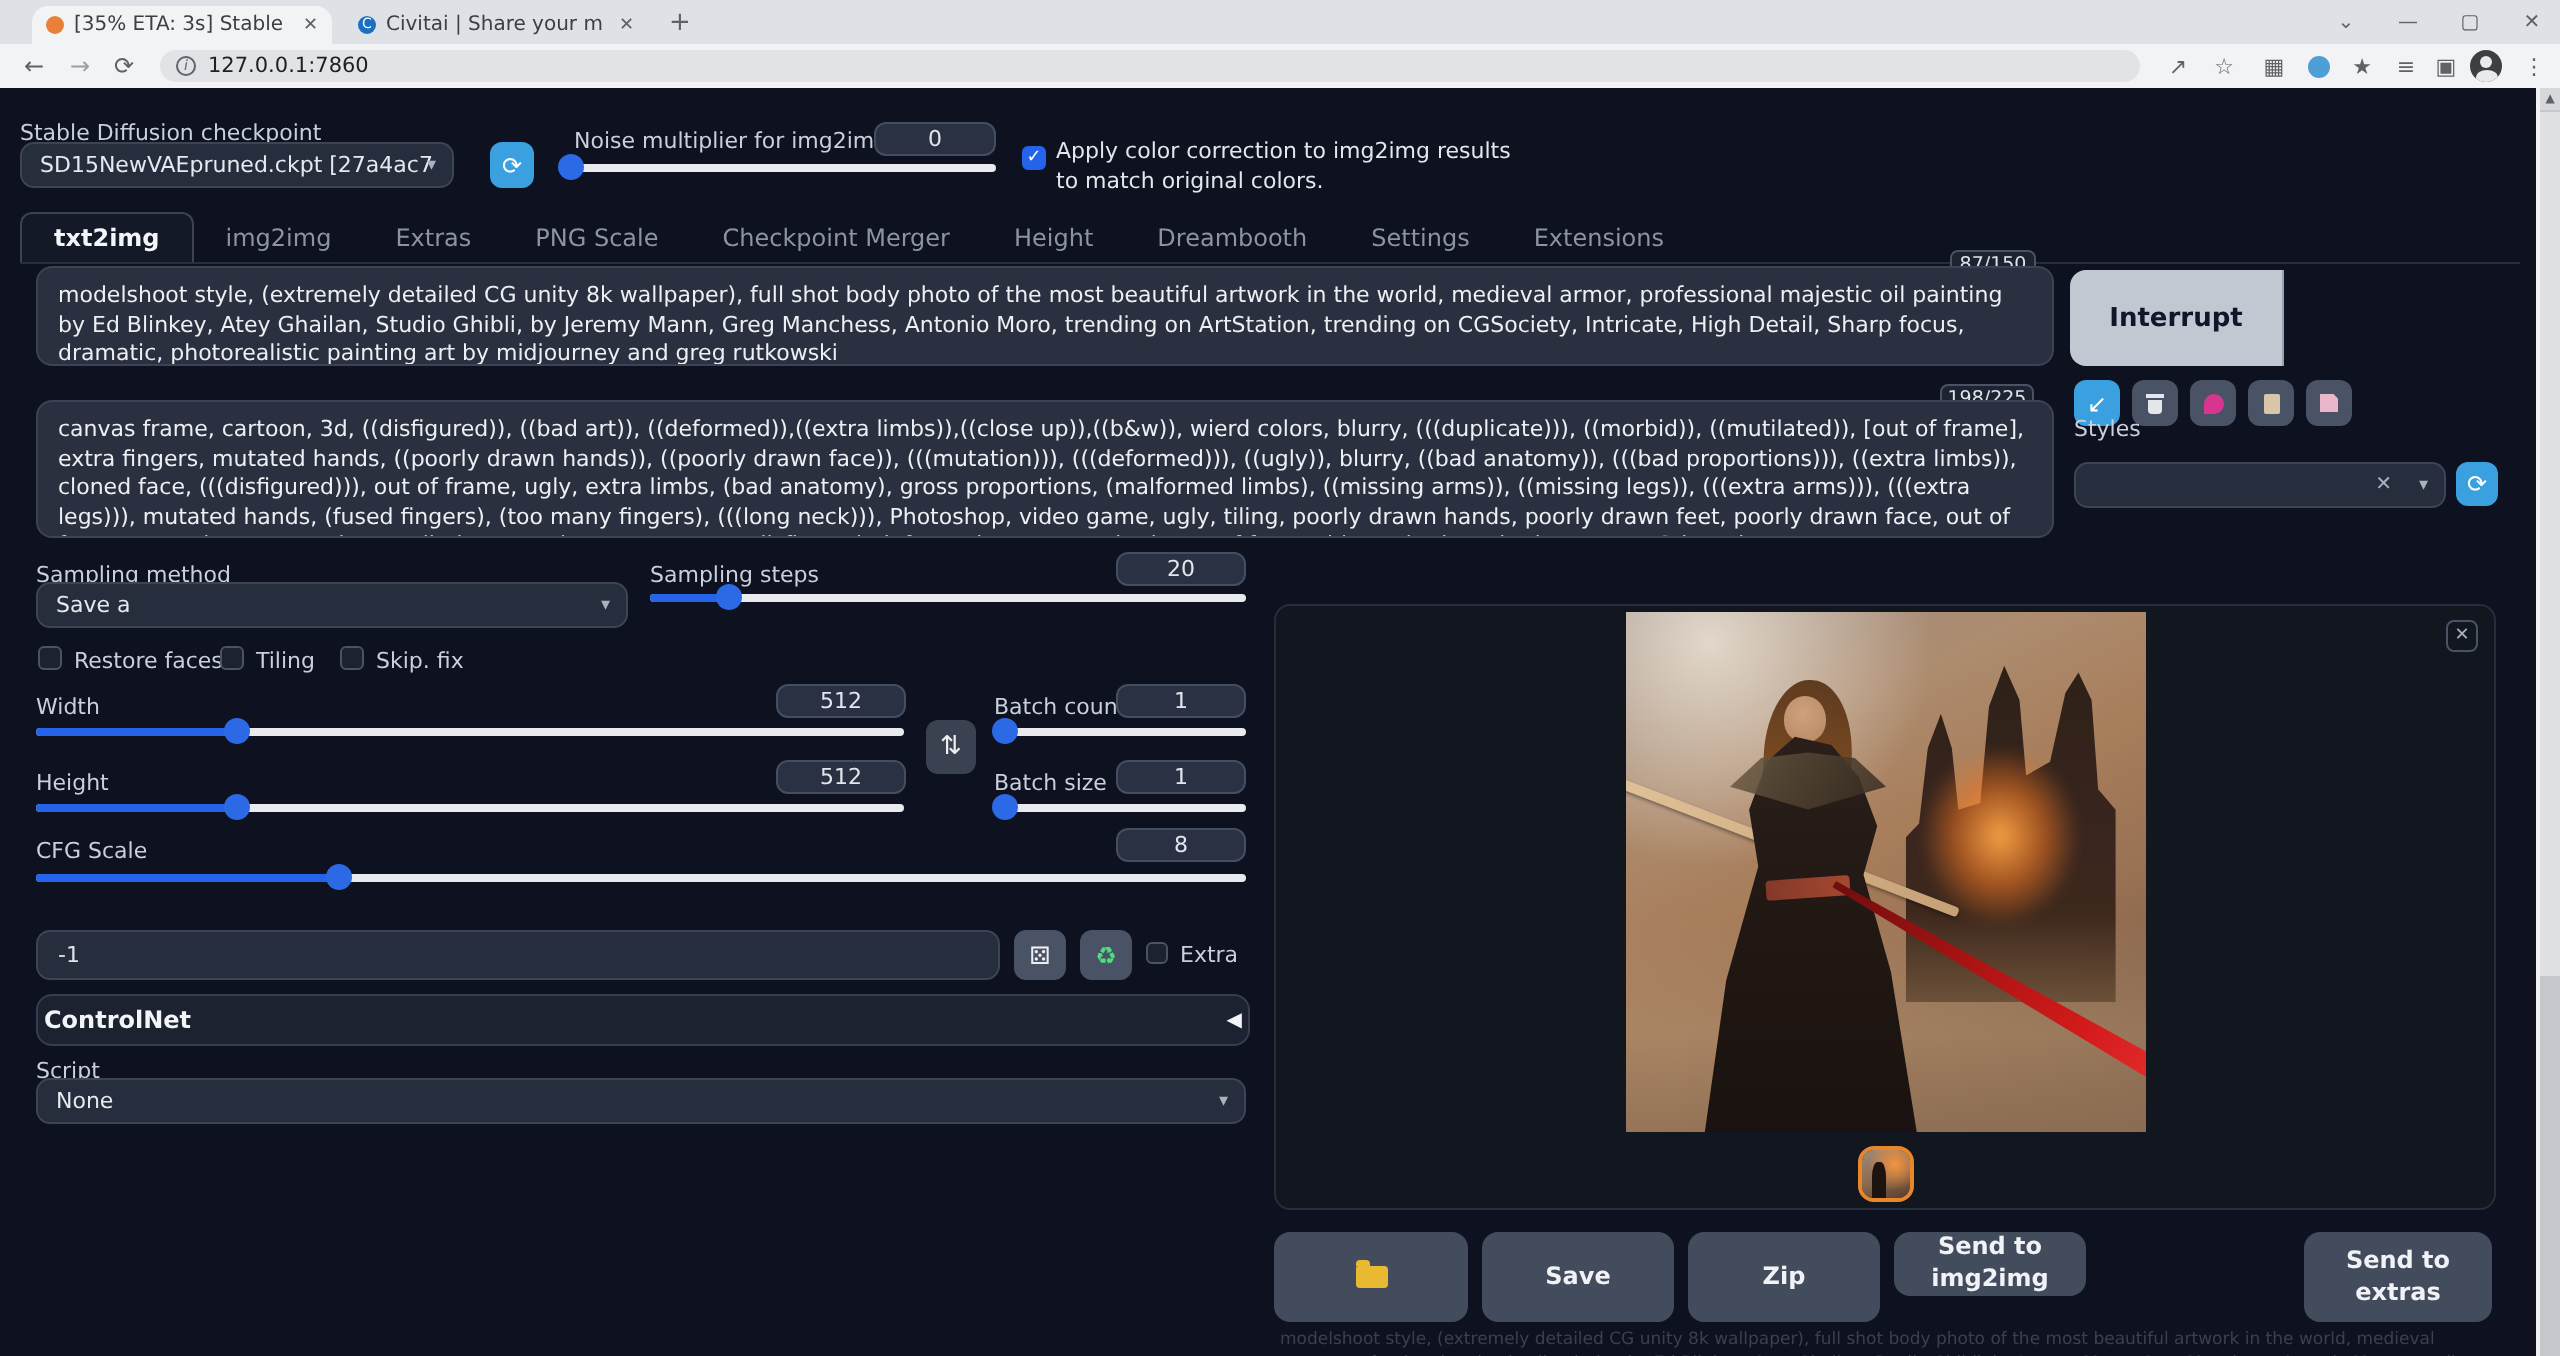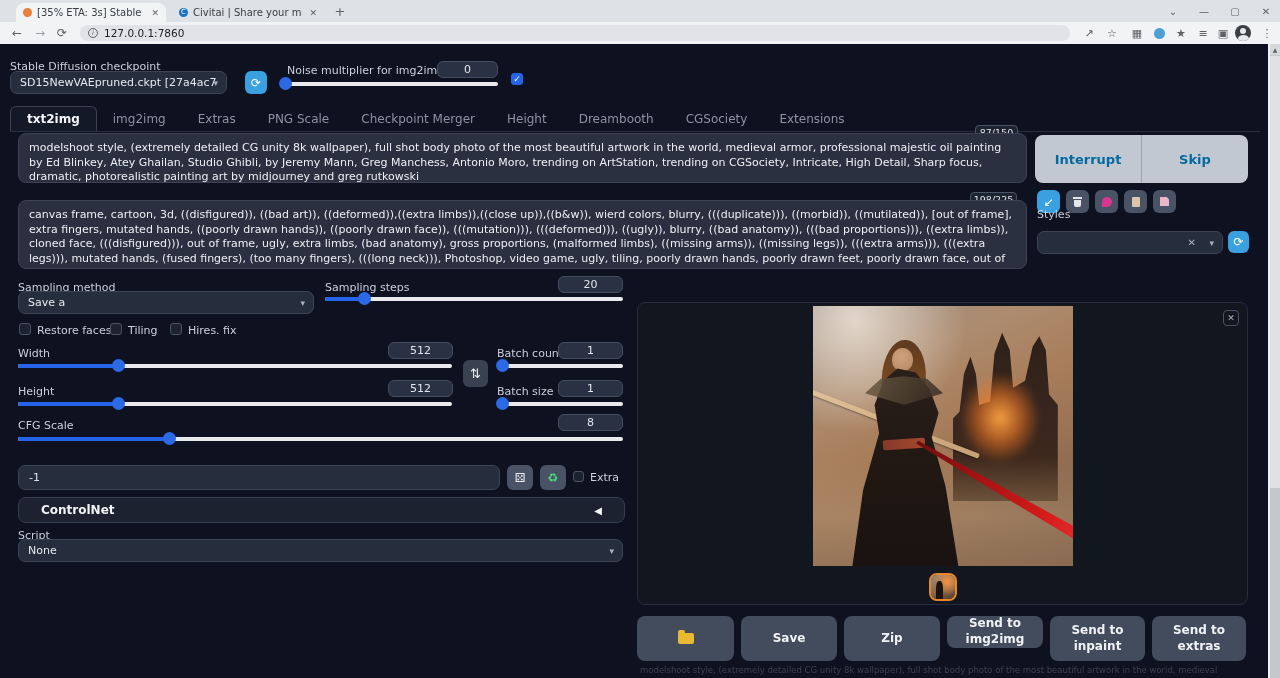--- a/index.html
+++ b/index.html
@@ -37,23 +37,23 @@
   .slider .knob { position:absolute; top:0; width:13px; height:13px; border-radius:50%; background:#2b6ae4; margin-left:-6px; }
   .iconbtn { position:absolute; background:#4a5365; border-radius:6px; display:flex; align-items:center; justify-content:center; color:#eceef2; font-size:12px; }
   .iconbtn.blue { background:#3aa0e0; color:#fff; }
   .cb { position:absolute; width:12px; height:12px; background:#1c2230; border:1px solid #4a5365; border-radius:3px; }
   .cb.checked { background:#2563eb; border-color:#2563eb; color:#fff; font-size:9px; line-height:11px; text-align:center; }
   .tabnav { position:absolute; left:10px; top:62px; width:1250px; height:26px; border-bottom:1px solid #272e3d; display:flex; align-items:flex-end; }
   .atab { font-size:12px; color:#8b93a5; padding:5px 16px; }
   .atab.active { color:#f3f5f8; font-weight:bold; background:#141927; border:1px solid #3a4254; border-bottom:none; border-radius:6px 6px 0 0; }
   .promptbox { position:absolute; background:#2a3040; border:1px solid #3b4354; border-radius:8px; padding:7px 10px; font-size:11px; line-height:1.32; color:#edeff3; overflow:hidden; }
   .counter { position:absolute; background:#1d2330; border:1px solid #4a5365; border-radius:4px; font-size:9.5px; color:#dfe3ea; text-align:center; line-height:14px; }
-  .btn-light { position:absolute; background:#c2c8d2; color:#0369a1; font-weight:bold; font-size:13px; display:flex; align-items:center; justify-content:center; }
+  .btn-light { position:absolute; background:#c2c8d2; color:#0f172a; font-weight:bold; font-size:13px; display:flex; align-items:center; justify-content:center; }
   .btn-dark { position:absolute; background:#434c5c; color:#f0f2f6; font-size:12px; font-weight:600; border-radius:8px; display:flex; align-items:center; justify-content:center; text-align:center; line-height:1.3; }
-  .accordion { position:absolute; background:#1c2230; border:1px solid #353e50; border-radius:8px; display:flex; align-items:center; justify-content:space-between; padding:0 22px; font-size:12px; font-weight:bold; color:#f2f4f8; }
+  .accordion { position:absolute; background:#1c2230; border:1px solid #353e50; border-radius:8px; display:flex; align-items:center; justify-content:space-between; padding:0 3px; font-size:12px; font-weight:bold; color:#f2f4f8; }
   .seedinput { position:absolute; background:#262d3c; border:1px solid #3c4456; border-radius:7px; font-size:11px; color:#dfe3ea; display:flex; align-items:center; padding:0 10px; }
   .cblabel { position:absolute; font-size:11px; color:#c9cfdb; }
 
   
   .pbar { position:absolute; background:#414a59; border-radius:3px; overflow:hidden; }
   .pfill { height:100%; background:#2b6be4; display:flex; align-items:center; justify-content:flex-end; padding-right:7px; color:#fff; font-size:10px; font-weight:bold; white-space:nowrap; }
   .gallery { position:absolute; background:#12161f; border:1px solid #262e3d; border-radius:8px; }
   .gclose { position:absolute; right:8px; top:7px; width:16px; height:16px; border:1px solid #4a5365; border-radius:4px; color:#aab2c0; font-size:9px; display:flex; align-items:center; justify-content:center; }
   .thumb { position:absolute; width:28px; height:28px; border:2px solid #e8862c; border-radius:8px; overflow:hidden; background:#40302a; }
   .infotext { position:absolute; font-size:8.5px; line-height:1.4; color:rgba(175,185,200,0.28); overflow:hidden; }
@@ -167,38 +167,38 @@
     <div class="iconbtn blue" style="left:245px; top:27px; width:22px; height:23px;">⟳</div>
 
     <div class="lbl" style="left:287px; top:20px;">Noise multiplier for img2img</div>
     <div class="num" style="left:437px; top:17px; width:61px; height:17px; line-height:16px;">0</div>
     <div class="slider" style="left:281px; top:33px; width:217px;">
       <div class="track"></div>
       <div class="fill" style="width:2%;"></div>
       <div class="knob" style="left:2%;"></div>
     </div>
     <div class="cb checked" style="left:511px; top:29px;">✓</div>
+    <div class="lbl" style="left:528px; top:25px; width:238px; white-space:normal; line-height:1.35; color:#e3e6ec;">Apply color correction to img2img results to match original colors.</div>
 
     <div class="tabnav">
       <div class="atab active">txt2img</div>
       <div class="atab">img2img</div>
       <div class="atab">Extras</div>
       <div class="atab">PNG Scale</div>
       <div class="atab">Checkpoint Merger</div>
       <div class="atab">Height</div>
       <div class="atab">Dreambooth</div>
-      <div class="atab">CGSociety</div>
+      <div class="atab">Settings</div>
       <div class="atab">Extensions</div>
     </div>
 
     <div class="counter" style="left:975px; top:81px; width:43px; height:15px;">87/150</div>
     <div class="promptbox" style="left:18px; top:89px; width:1009px; height:50px;">modelshoot style, (extremely detailed CG unity 8k wallpaper), full shot body photo of the most beautiful artwork in the world, medieval armor, professional majestic oil painting by Ed Blinkey, Atey Ghailan, Studio Ghibli, by Jeremy Mann, Greg Manchess, Antonio Moro, trending on ArtStation, trending on CGSociety, Intricate, High Detail, Sharp focus, dramatic, photorealistic painting art by midjourney and greg rutkowski</div>
 
     <div class="btn-light" style="left:1035px; top:91px; width:107px; height:48px; border-radius:8px 0 0 8px; border-right:1px solid #9ba2ad;">Interrupt</div>
-    <div class="btn-light" style="left:1142px; top:91px; width:106px; height:48px; border-radius:0 8px 8px 0;">Skip</div>
 
     <div class="counter" style="left:970px; top:148px; width:47px; height:15px;">198/225</div>
     <div class="promptbox" style="left:18px; top:156px; width:1009px; height:69px;">canvas frame, cartoon, 3d, ((disfigured)), ((bad art)), ((deformed)),((extra limbs)),((close up)),((b&amp;w)), wierd colors, blurry, (((duplicate))), ((morbid)), ((mutilated)), [out of frame], extra fingers, mutated hands, ((poorly drawn hands)), ((poorly drawn face)), (((mutation))), (((deformed))), ((ugly)), blurry, ((bad anatomy)), (((bad proportions))), ((extra limbs)), cloned face, (((disfigured))), out of frame, ugly, extra limbs, (bad anatomy), gross proportions, (malformed limbs), ((missing arms)), ((missing legs)), (((extra arms))), (((extra legs))), mutated hands, (fused fingers), (too many fingers), (((long neck))), Photoshop, video game, ugly, tiling, poorly drawn hands, poorly drawn feet, poorly drawn face, out of frame, mutation, mutated, extra limbs, extra legs, extra arms, disfigured, deformed, cross-eye, body out of frame, blurry, bad art, bad anatomy, 3d render</div>
 
     <div class="iconbtn blue" style="left:1037px; top:146px; width:23px; height:23px;">↙</div>
     <div class="iconbtn" style="left:1066px; top:146px; width:23px; height:23px;">
       <span class="ic-trash">
           <span class="lid"></span>
           <span class="can"></span>
         </span>
@@ -231,21 +231,21 @@
       <div class="track"></div>
         <div class="fill" style="width:13%;"></div>
         <div class="knob" style="left:13%;"></div>
     </div>
 
     <div class="cb" style="left:19px; top:279px;"></div>
     <div class="cblabel" style="left:37px; top:280px;">Restore faces</div>
     <div class="cb" style="left:110px; top:279px;"></div>
     <div class="cblabel" style="left:128px; top:280px;">Tiling</div>
     <div class="cb" style="left:170px; top:279px;"></div>
-    <div class="cblabel" style="left:188px; top:280px;">Hires. fix</div>
+    <div class="cblabel" style="left:188px; top:280px;">Skip. fix</div>
 
     <div class="lbl" style="left:18px; top:303px;">Width</div>
     <div class="num" style="left:388px; top:298px; width:65px; height:17px; line-height:16px;">512</div>
     <div class="slider" style="left:18px; top:315px; width:434px;">
       <div class="track"></div>
         <div class="fill" style="width:23%;"></div>
         <div class="knob" style="left:23%;"></div>
     </div>
     <div class="lbl" style="left:497px; top:303px;">Batch count</div>
     <div class="num" style="left:558px; top:298px; width:65px; height:17px; line-height:16px;">1</div>
@@ -325,21 +325,20 @@
           </div>
       </div>
     </div>
 
     <div class="btn-dark" style="left:637px; top:572px; width:97px; height:45px;">
       <span class="ic-folder"></span>
     </div>
     <div class="btn-dark" style="left:844px; top:572px; width:96px; height:45px;">Zip</div>
     <div class="btn-dark" style="left:741px; top:572px; width:96px; height:45px;">Save</div>
     <div class="btn-dark" style="left:947px; top:572px; width:96px; height:32px; padding:0 14px;">Send to img2img</div>
-    <div class="btn-dark" style="left:1050px; top:572px; width:95px; height:45px; padding:0 16px;">Send to inpaint</div>
     <div class="btn-dark" style="left:1152px; top:572px; width:94px; height:45px;">Send to extras</div>
 
     <div class="infotext" style="left:640px; top:621px; width:600px; height:13px;">modelshoot style, (extremely detailed CG unity 8k wallpaper), full shot body photo of the most beautiful artwork in the world, medieval armor, professional majestic oil painting by Ed Blinkey, Atey Ghailan, Studio Ghibli, by Jeremy Mann, Greg Manchess, Antonio Moro, trending on ArtStation, trending on CGSociety, Intricate, High Detail, Sharp focus, dramatic, photorealistic painting art by midjourney and greg rutkowski</div>
 
     <div class="scroll">
       <div class="up">▲</div>
       <div class="sthumb"></div>
     </div>
   </div>
 </div>

